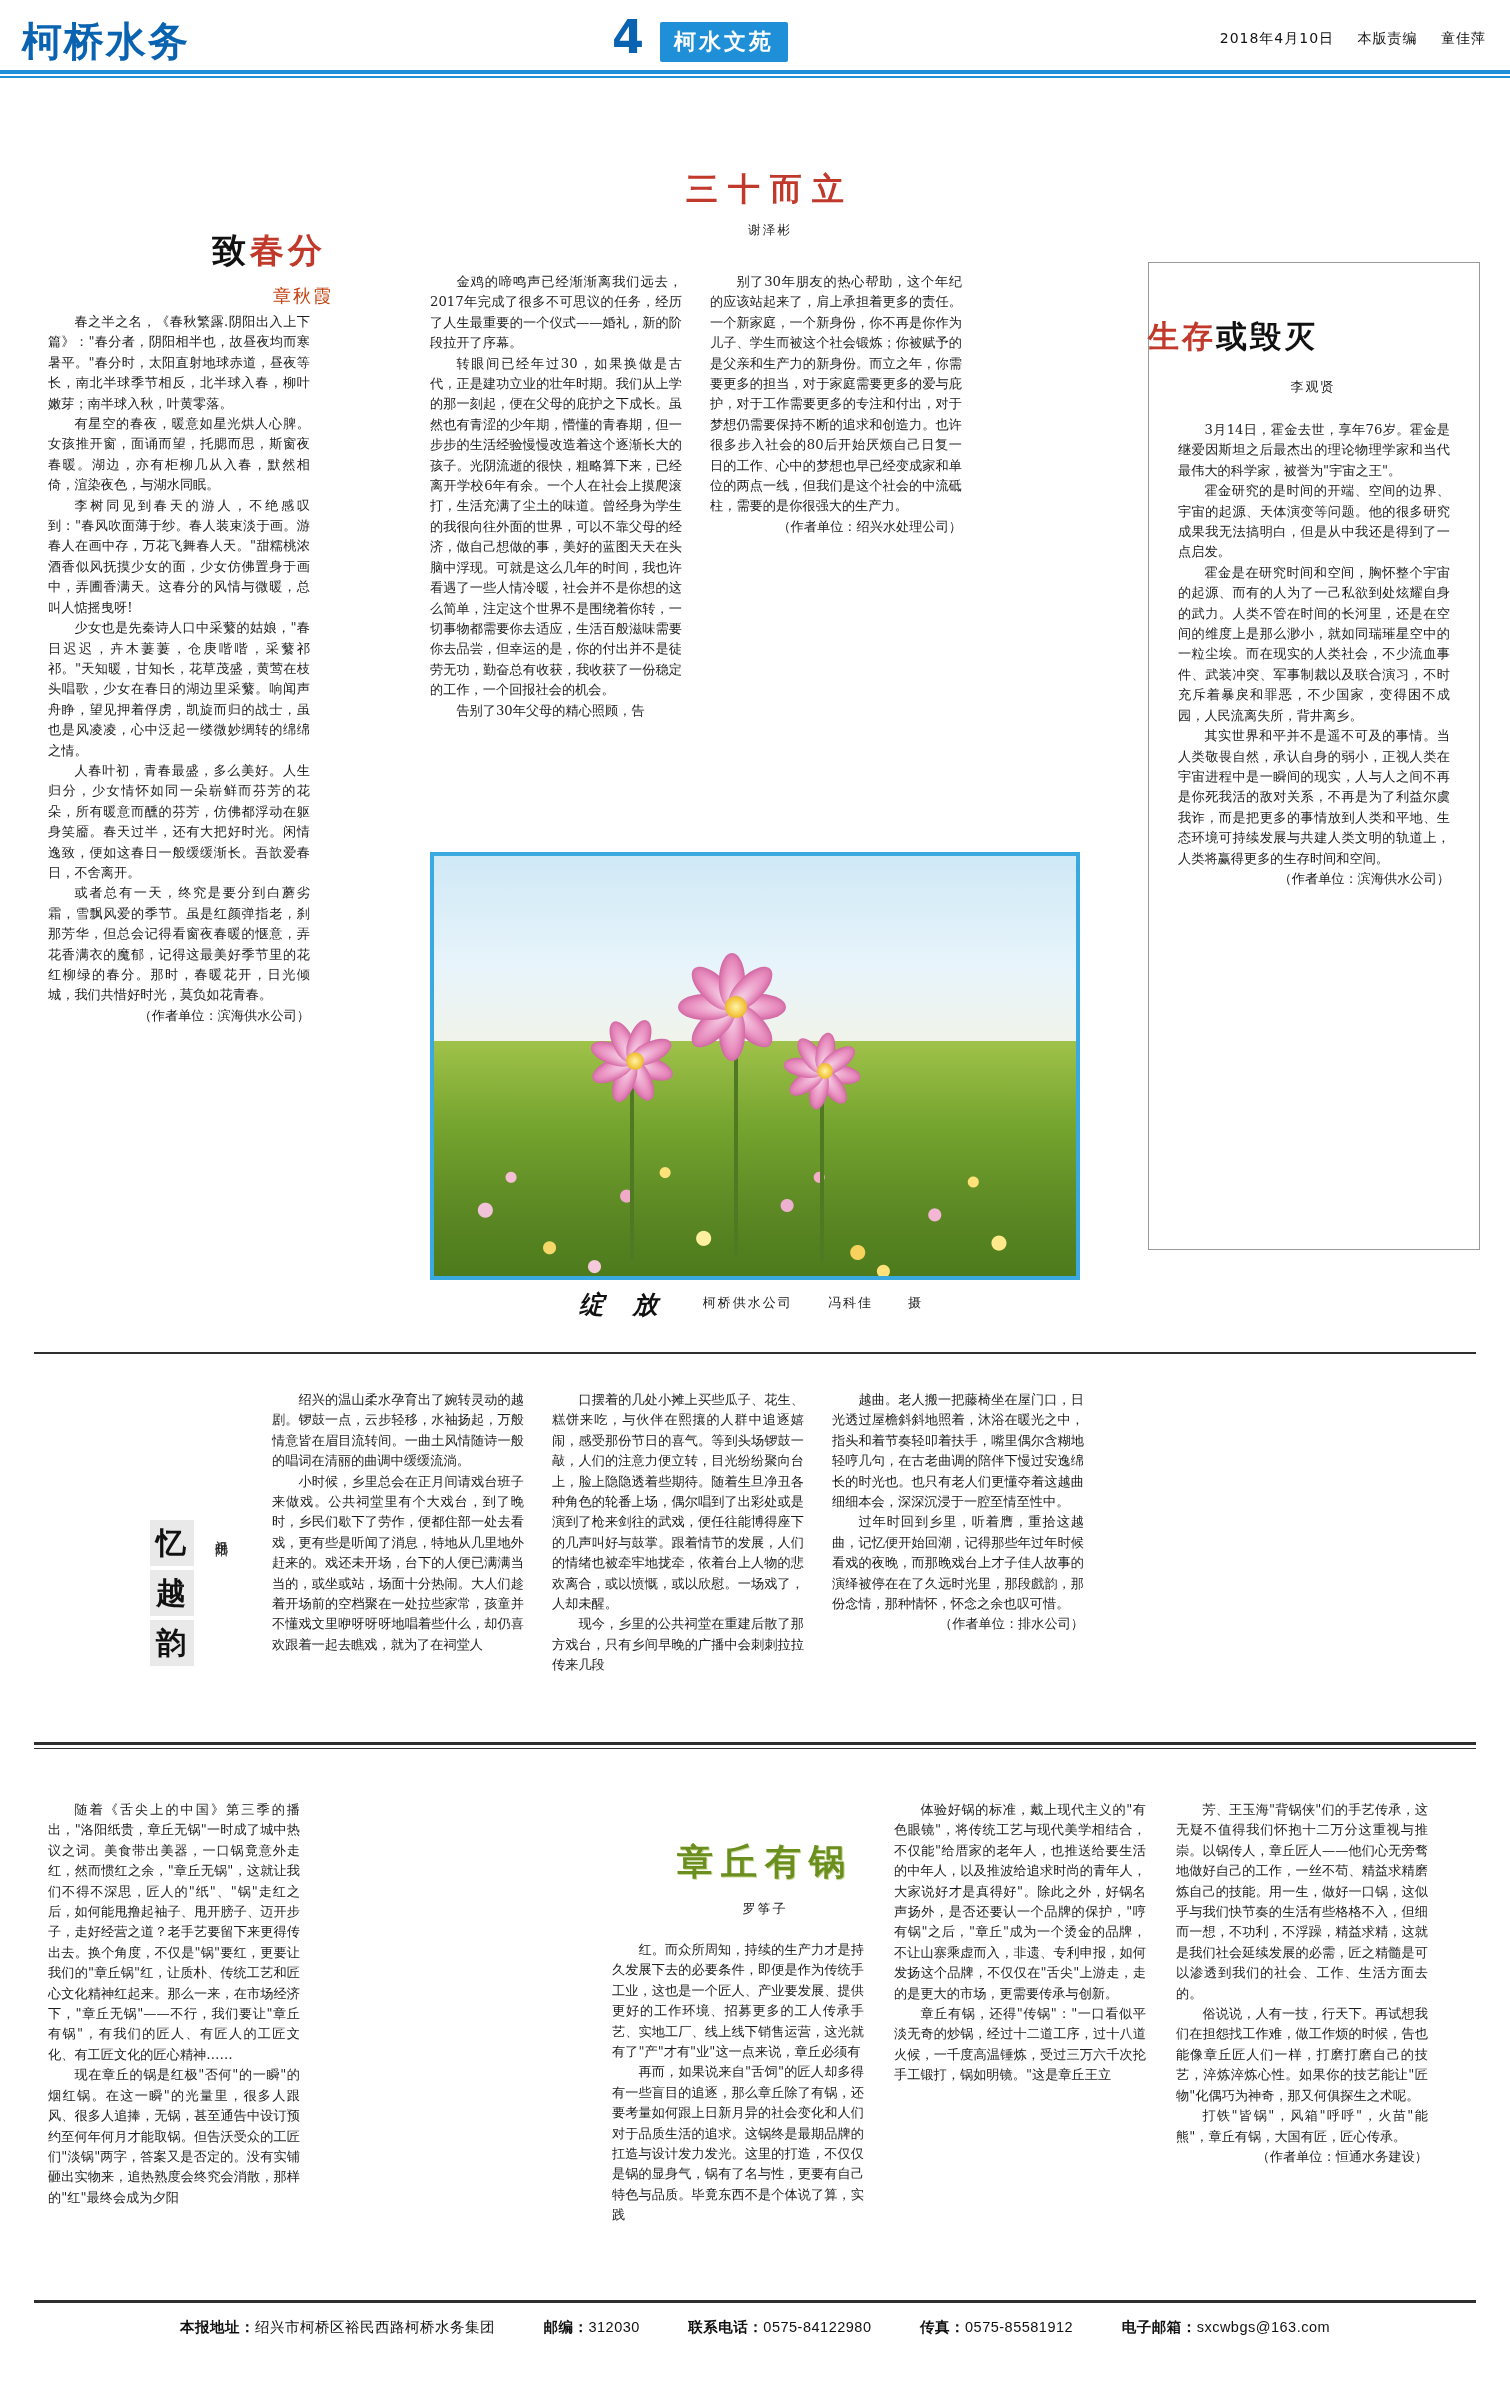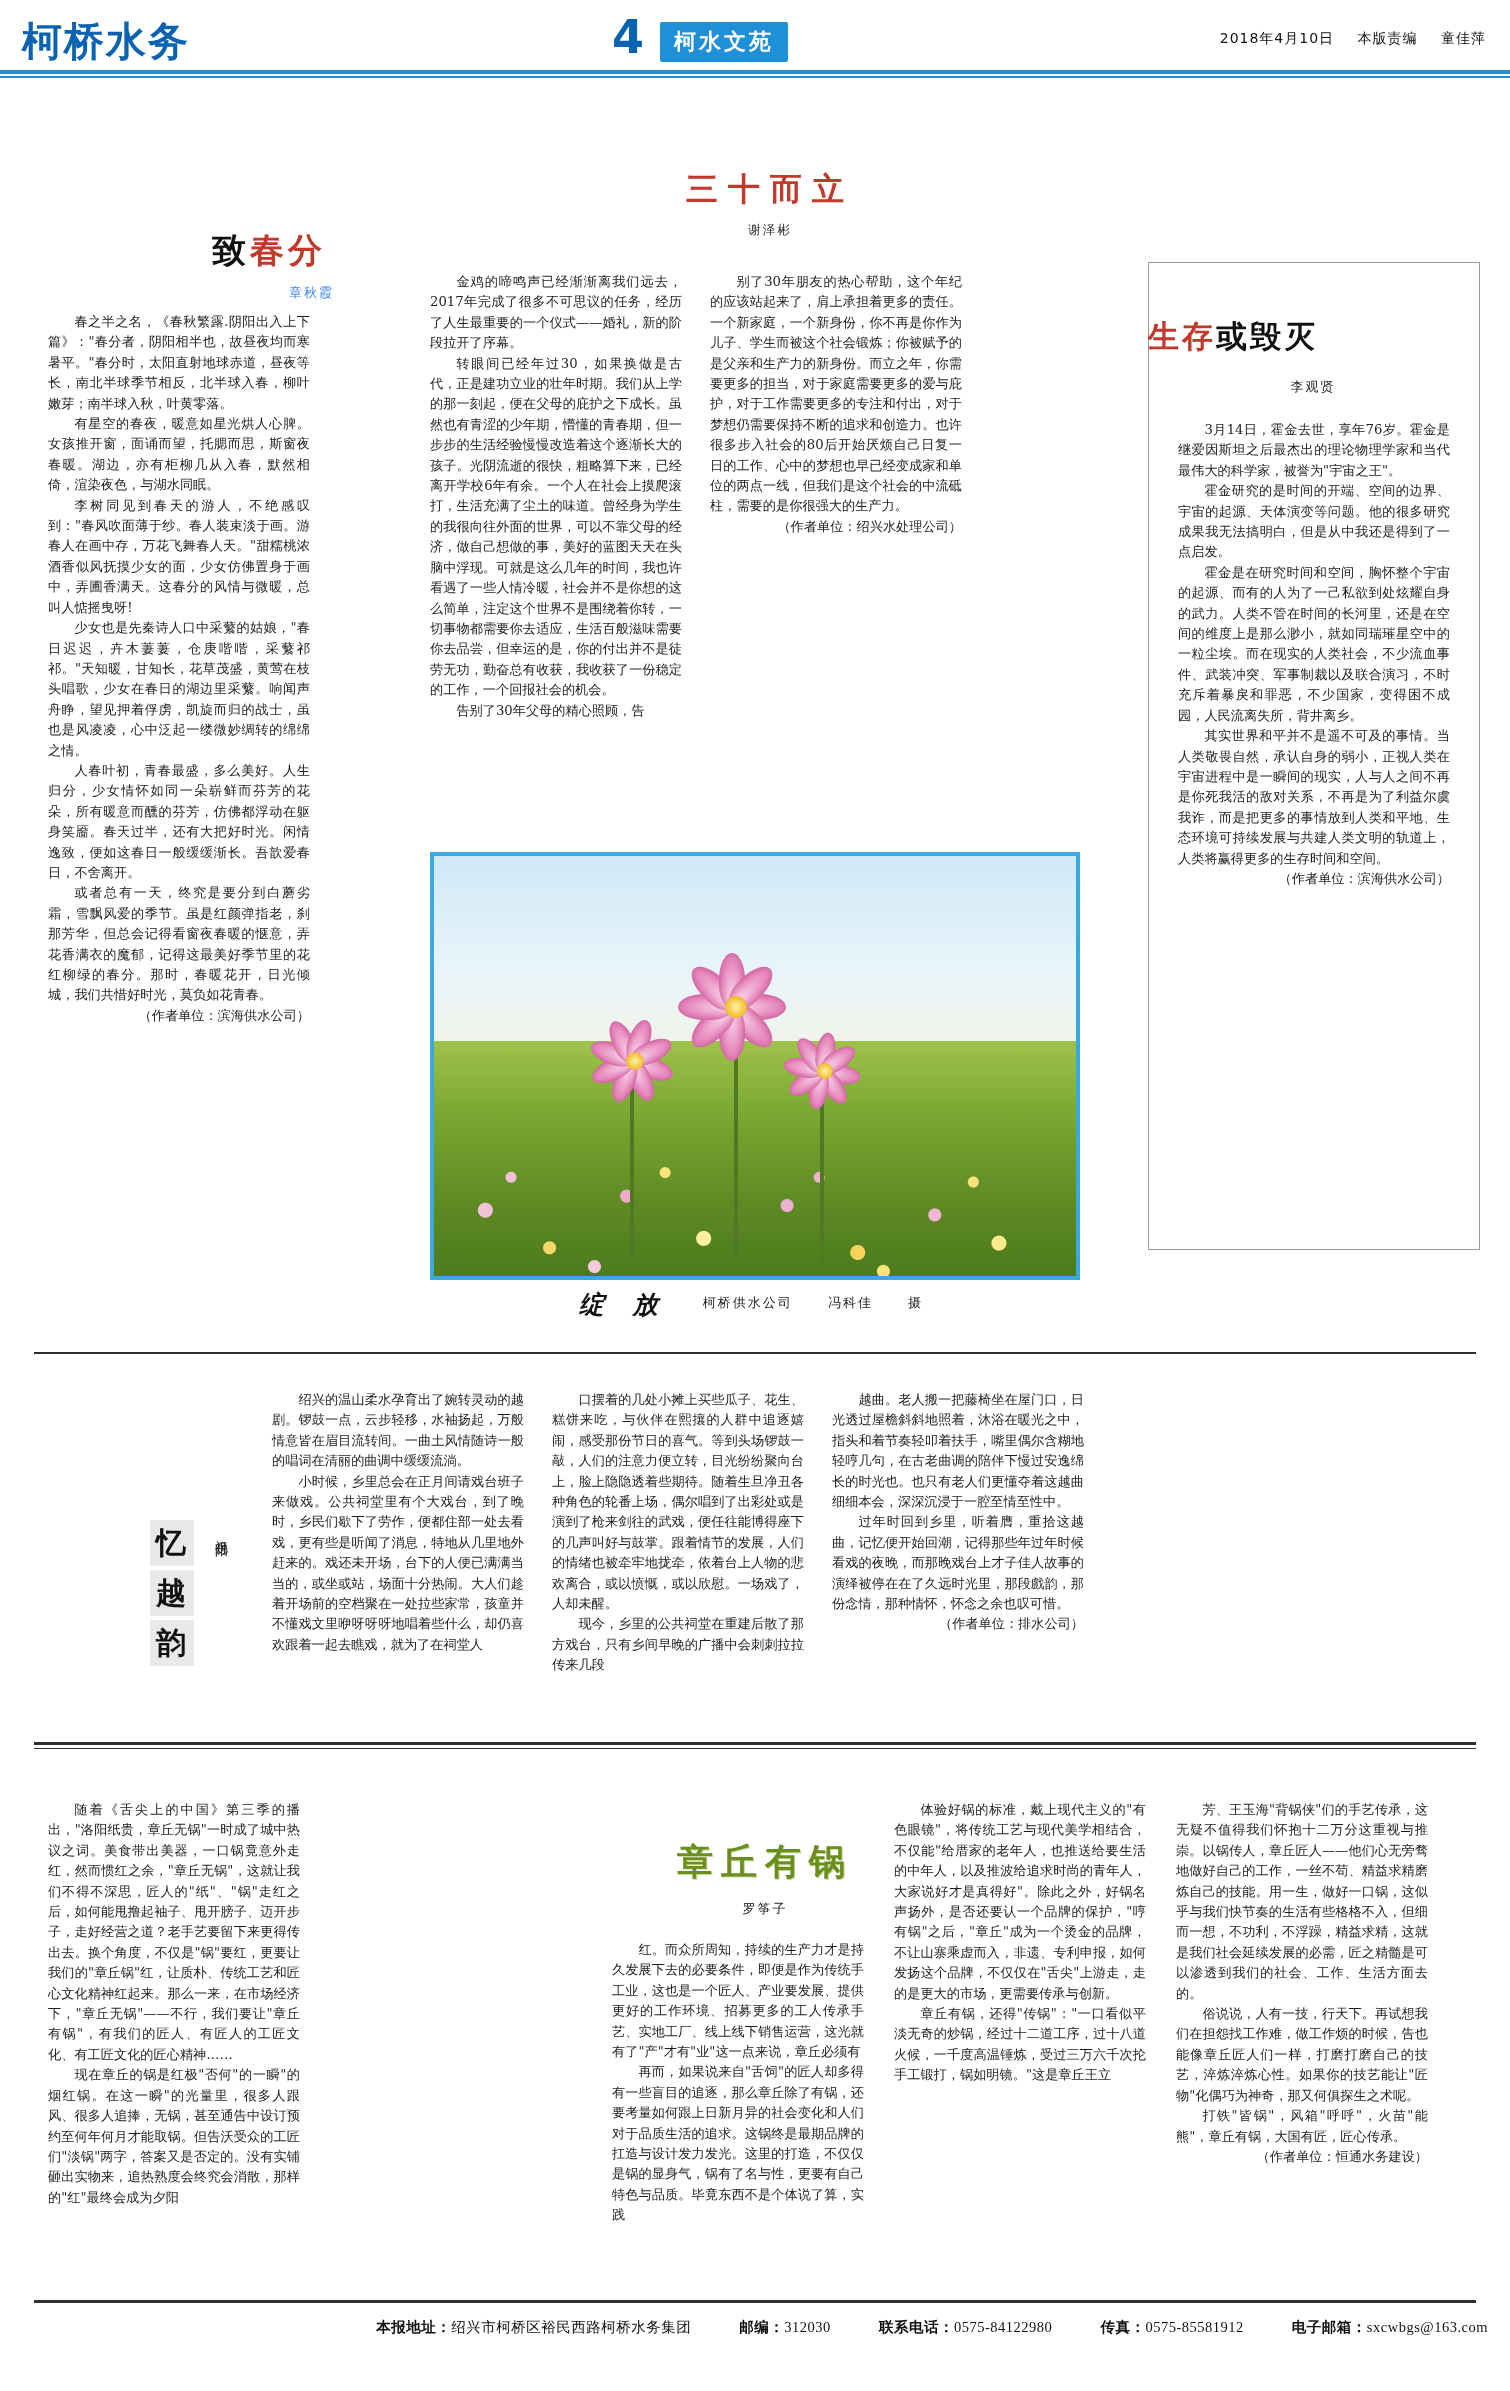--- a/index.html
+++ b/index.html
@@ -55,22 +55,22 @@
 
   
   .a1-title{
     position:absolute;left:212px;top:228px;
     font-size:34px;font-weight:bold;letter-spacing:4px;
     font-family:"DejaVu Sans","Liberation Sans",sans-serif;
   }
   .a1-title .c1{color:#111;}
   .a1-title .c2{color:#c0392b;}
   .a1-author{
-    position:absolute;left:289px;top:284px;
-    font-size:13px;letter-spacing:2px;color:#3b82f6;
+    position:absolute;left:273px;top:284px;
+    font-size:18px;letter-spacing:2px;color:#c2410c;
   }
   .a1-body{position:absolute;left:48px;top:312px;width:262px;}
 
   
   .a2-title{
     position:absolute;left:650px;top:168px;width:240px;text-align:center;
     font-size:32px;font-weight:bold;letter-spacing:10px;color:#c0392b;
     font-family:"DejaVu Sans","Liberation Sans",sans-serif;
   }
   .a2-author{
@@ -185,22 +185,22 @@
     font-size:13px;letter-spacing:2px;color:#222;
   }
   .a5-c1{position:absolute;left:48px;top:1800px;width:252px;}
   .a5-c3{position:absolute;left:612px;top:1940px;width:252px;}
   .a5-c4{position:absolute;left:894px;top:1800px;width:252px;}
   .a5-c5{position:absolute;left:1176px;top:1800px;width:252px;}
 
   
   .rule-bot{position:absolute;left:34px;top:2300px;width:1442px;height:3px;background:#2f2f2f;}
   .footer{
-    position:absolute;left:0;top:2318px;width:1510px;text-align:right;
-    font-family:Liberation Serif, serif;
+    position:absolute;left:0;top:2318px;width:1510px;text-align:center;
+    font-family:Liberation Sans, sans-serif;
     font-size:14.5px;color:#111;letter-spacing:.5px;
   }
   .footer b{font-weight:bold;}
   .footer span.item{margin:0 22px;white-space:nowrap;}
 </style>
 </head>
 <body>
 
 <div class="page">
 

